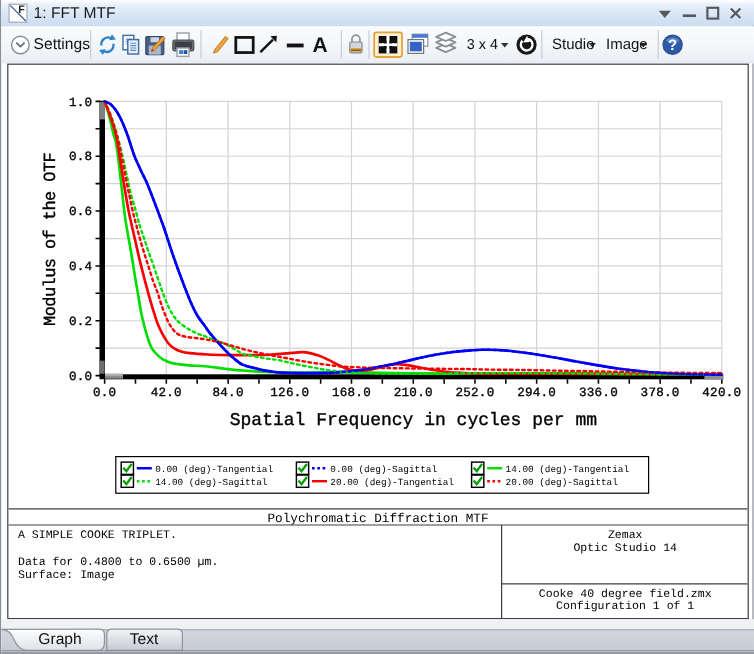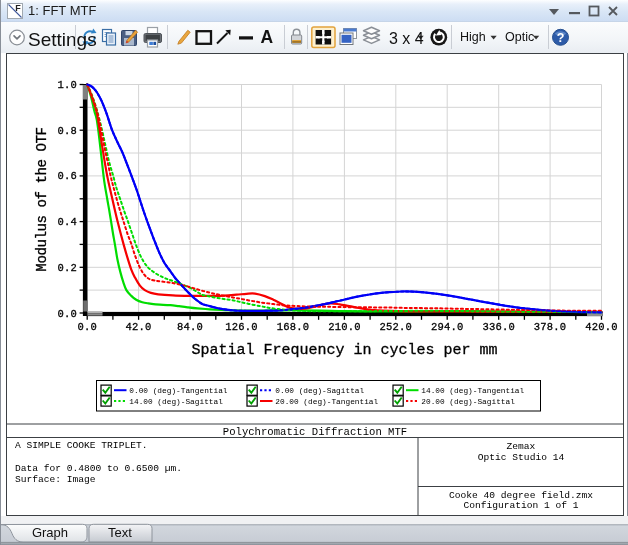--- a/index.html
+++ b/index.html
@@ -115,24 +115,24 @@
 <path d="M440.6 13.1 L434.9 13.4 L438.3 7.9 Z" fill="#fff"></path>
 
 <path d="M489.5 13.8 L495.7 13.8 L492.6 17.6 Z" fill="#333"></path>
 <path d="M532 13.8 L538.2 13.8 L535.1 17.6 Z" fill="#333"></path>
 
 <circle cx="559.5" cy="15.3" r="8" fill="#2d5ba8" stroke="#27508f" stroke-width="1"></circle>
 <path d="M553.8 11.7 a6.8 5.3 0 0 1 11.4 0 a7.8 7.8 0 0 1 -11.4 0" fill="#6f97d2" opacity="0.7"></path>
 <text x="559.5" y="20" font-size="12.5px" font-weight="bold" fill="#fff" text-anchor="middle" font-family="Liberation Sans,sans-serif">?</text>
 
  </svg>
- <div style="position:absolute;left:27px;top:7px;font-size:19px;color:#111">Settings</div>
- <div style="position:absolute;left:388px;top:8px;font-size:16px;color:#111">3 x 4</div>
- <div style="position:absolute;left:459px;top:8px;font-size:12.5px;color:#111">High</div>
- <div style="position:absolute;left:504px;top:8px;font-size:12.5px;color:#111">Optic</div>
+ <div style="position:absolute;left:27px;top:7px;font-size:13px;color:#111">Settings</div>
+ <div style="position:absolute;left:388px;top:8px;font-size:12px;color:#111">3 x 4</div>
+ <div style="position:absolute;left:459px;top:8px;font-size:12.5px;color:#111">Studio</div>
+ <div style="position:absolute;left:504px;top:8px;font-size:12.5px;color:#111">Image</div>
  <div class="sep" style="left:74px"></div>
  <div class="sep" style="left:166px"></div>
  <div class="sep" style="left:283px"></div>
  <div class="sep" style="left:305.5px"></div>
  <div class="sep" style="left:450px"></div>
  <div class="sep" style="left:547px"></div>
 </div>
 <div id="panel"></div>
 <svg id="chart" style="position:absolute;left:6px;top:54px" width="616" height="461" viewBox="6 54 616 461">
  <g stroke="#d4d4d4" stroke-width="1">

